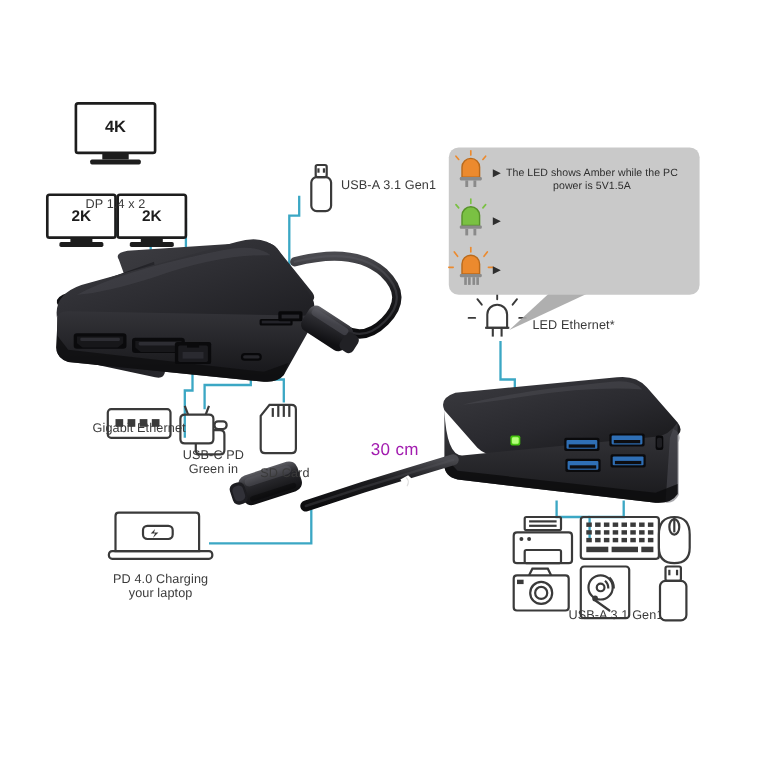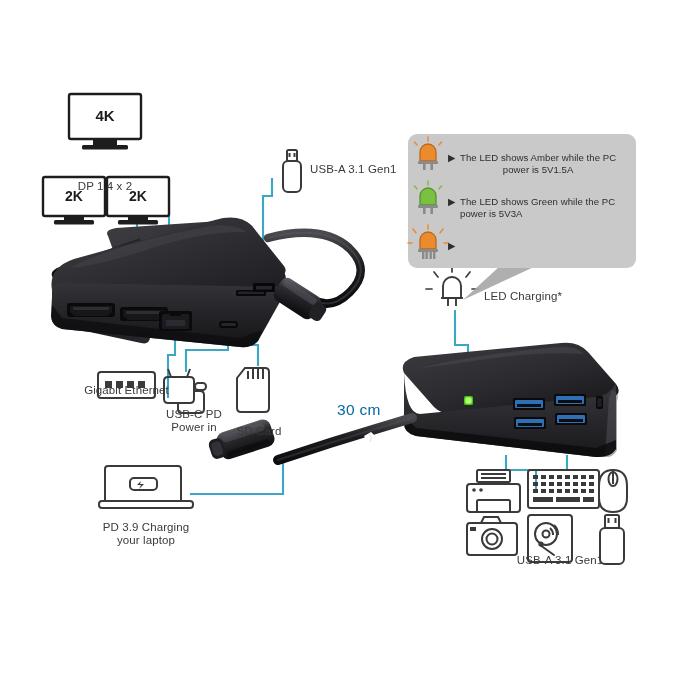--- a/index.html
+++ b/index.html
@@ -45,21 +45,21 @@
   }
   .screen-txt {
     position: absolute;
     color: #1d1d1d;
     font-size: 15px;
     font-weight: bold;
     text-align: center;
   }
   .cm-txt {
     position: absolute;
-    color: #0369a1;
+    color: #a21caf;
     font-size: 15.5px;
     letter-spacing: .3px;
   }
 </style>
 </head>
 <body>
 
 <div id="stage">
 
   <svg id="artboard" viewBox="0 0 700 700" xmlns="http://www.w3.org/2000/svg">
@@ -458,36 +458,34 @@
 
   <div class="screen-txt" style="left:43px; top:188px; width:62px; font-size:14px;">2K</div>
 
   <div class="screen-txt" style="left:107px; top:188px; width:62px; font-size:14px;">2K</div>
 
   <div class="lbl" style="left:310px; top:163px;">USB-A 3.1 Gen1</div>
 
   <div class="lbl center" style="left:71px; top:384px; width:111px;">Gigabit Ethernet</div>
 
   <div class="lbl center" style="left:158px; top:408px; width:72px;">USB-C PD
-Power in</div>
+Green in</div>
 
   <div class="lbl center" style="left:228px; top:425px; width:62px;">SD Card</div>
 
-  <div class="lbl center" style="left:78px; top:521px; width:136px;">PD 3.9 Charging
+  <div class="lbl center" style="left:78px; top:521px; width:136px;">PD 4.0 Charging
 your laptop</div>
 
   <div class="cm-txt" style="left:337px; top:401px;">30 cm</div>
 
-  <div class="lbl" style="left:484px; top:290px;">LED Charging*</div>
+  <div class="lbl" style="left:484px; top:290px;">LED Ethernet*</div>
 
   <div class="lbl center" style="left:490px; top:554px; width:140px;">USB-A 3.1 Gen1</div>
 
   <div class="tip-text" style="left:448px; top:152px;">▶</div>
   <div class="tip-text" style="left:460px; top:152px;text-align:center;">The LED shows Amber while the PC
 power is 5V1.5A</div>
 
   <div class="tip-text" style="left:448px; top:196px;">▶</div>
-  <div class="tip-text" style="left:460px; top:196px;">The LED shows Green while the PC
-power is 5V3A</div>
 
   <div class="tip-text" style="left:448px; top:240px;">▶</div>
 
 </div>
 
 </body></html>

